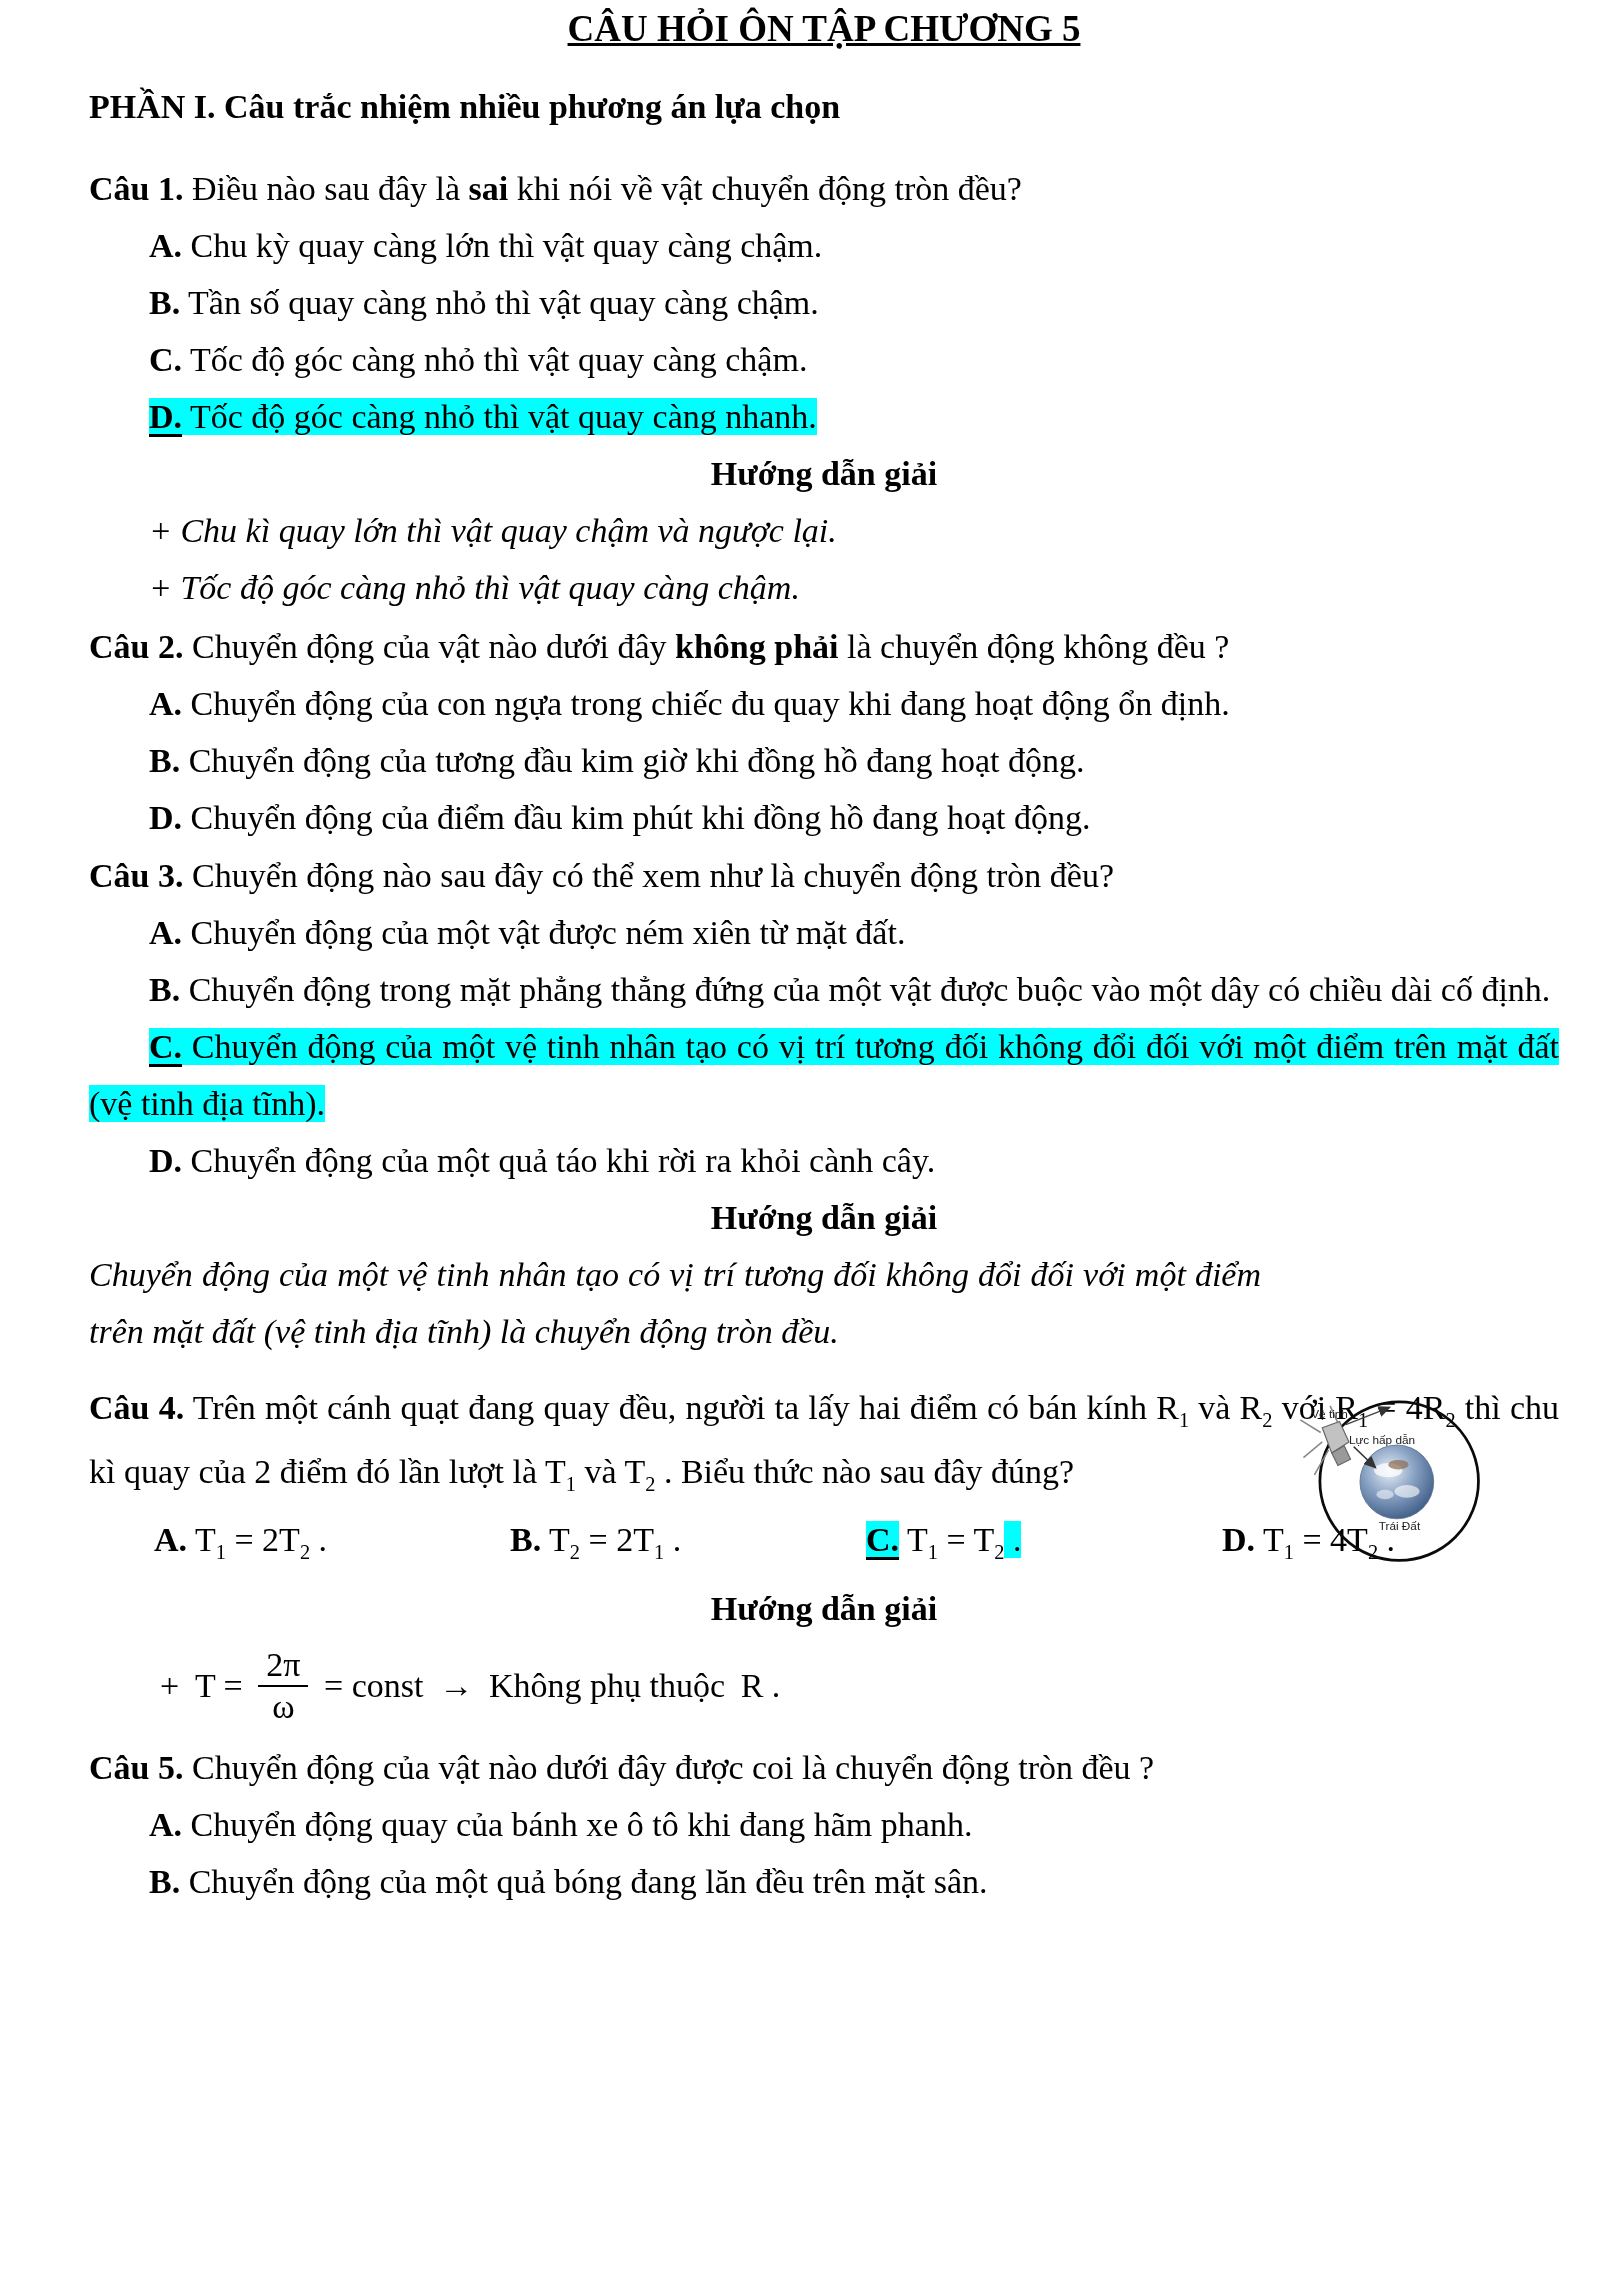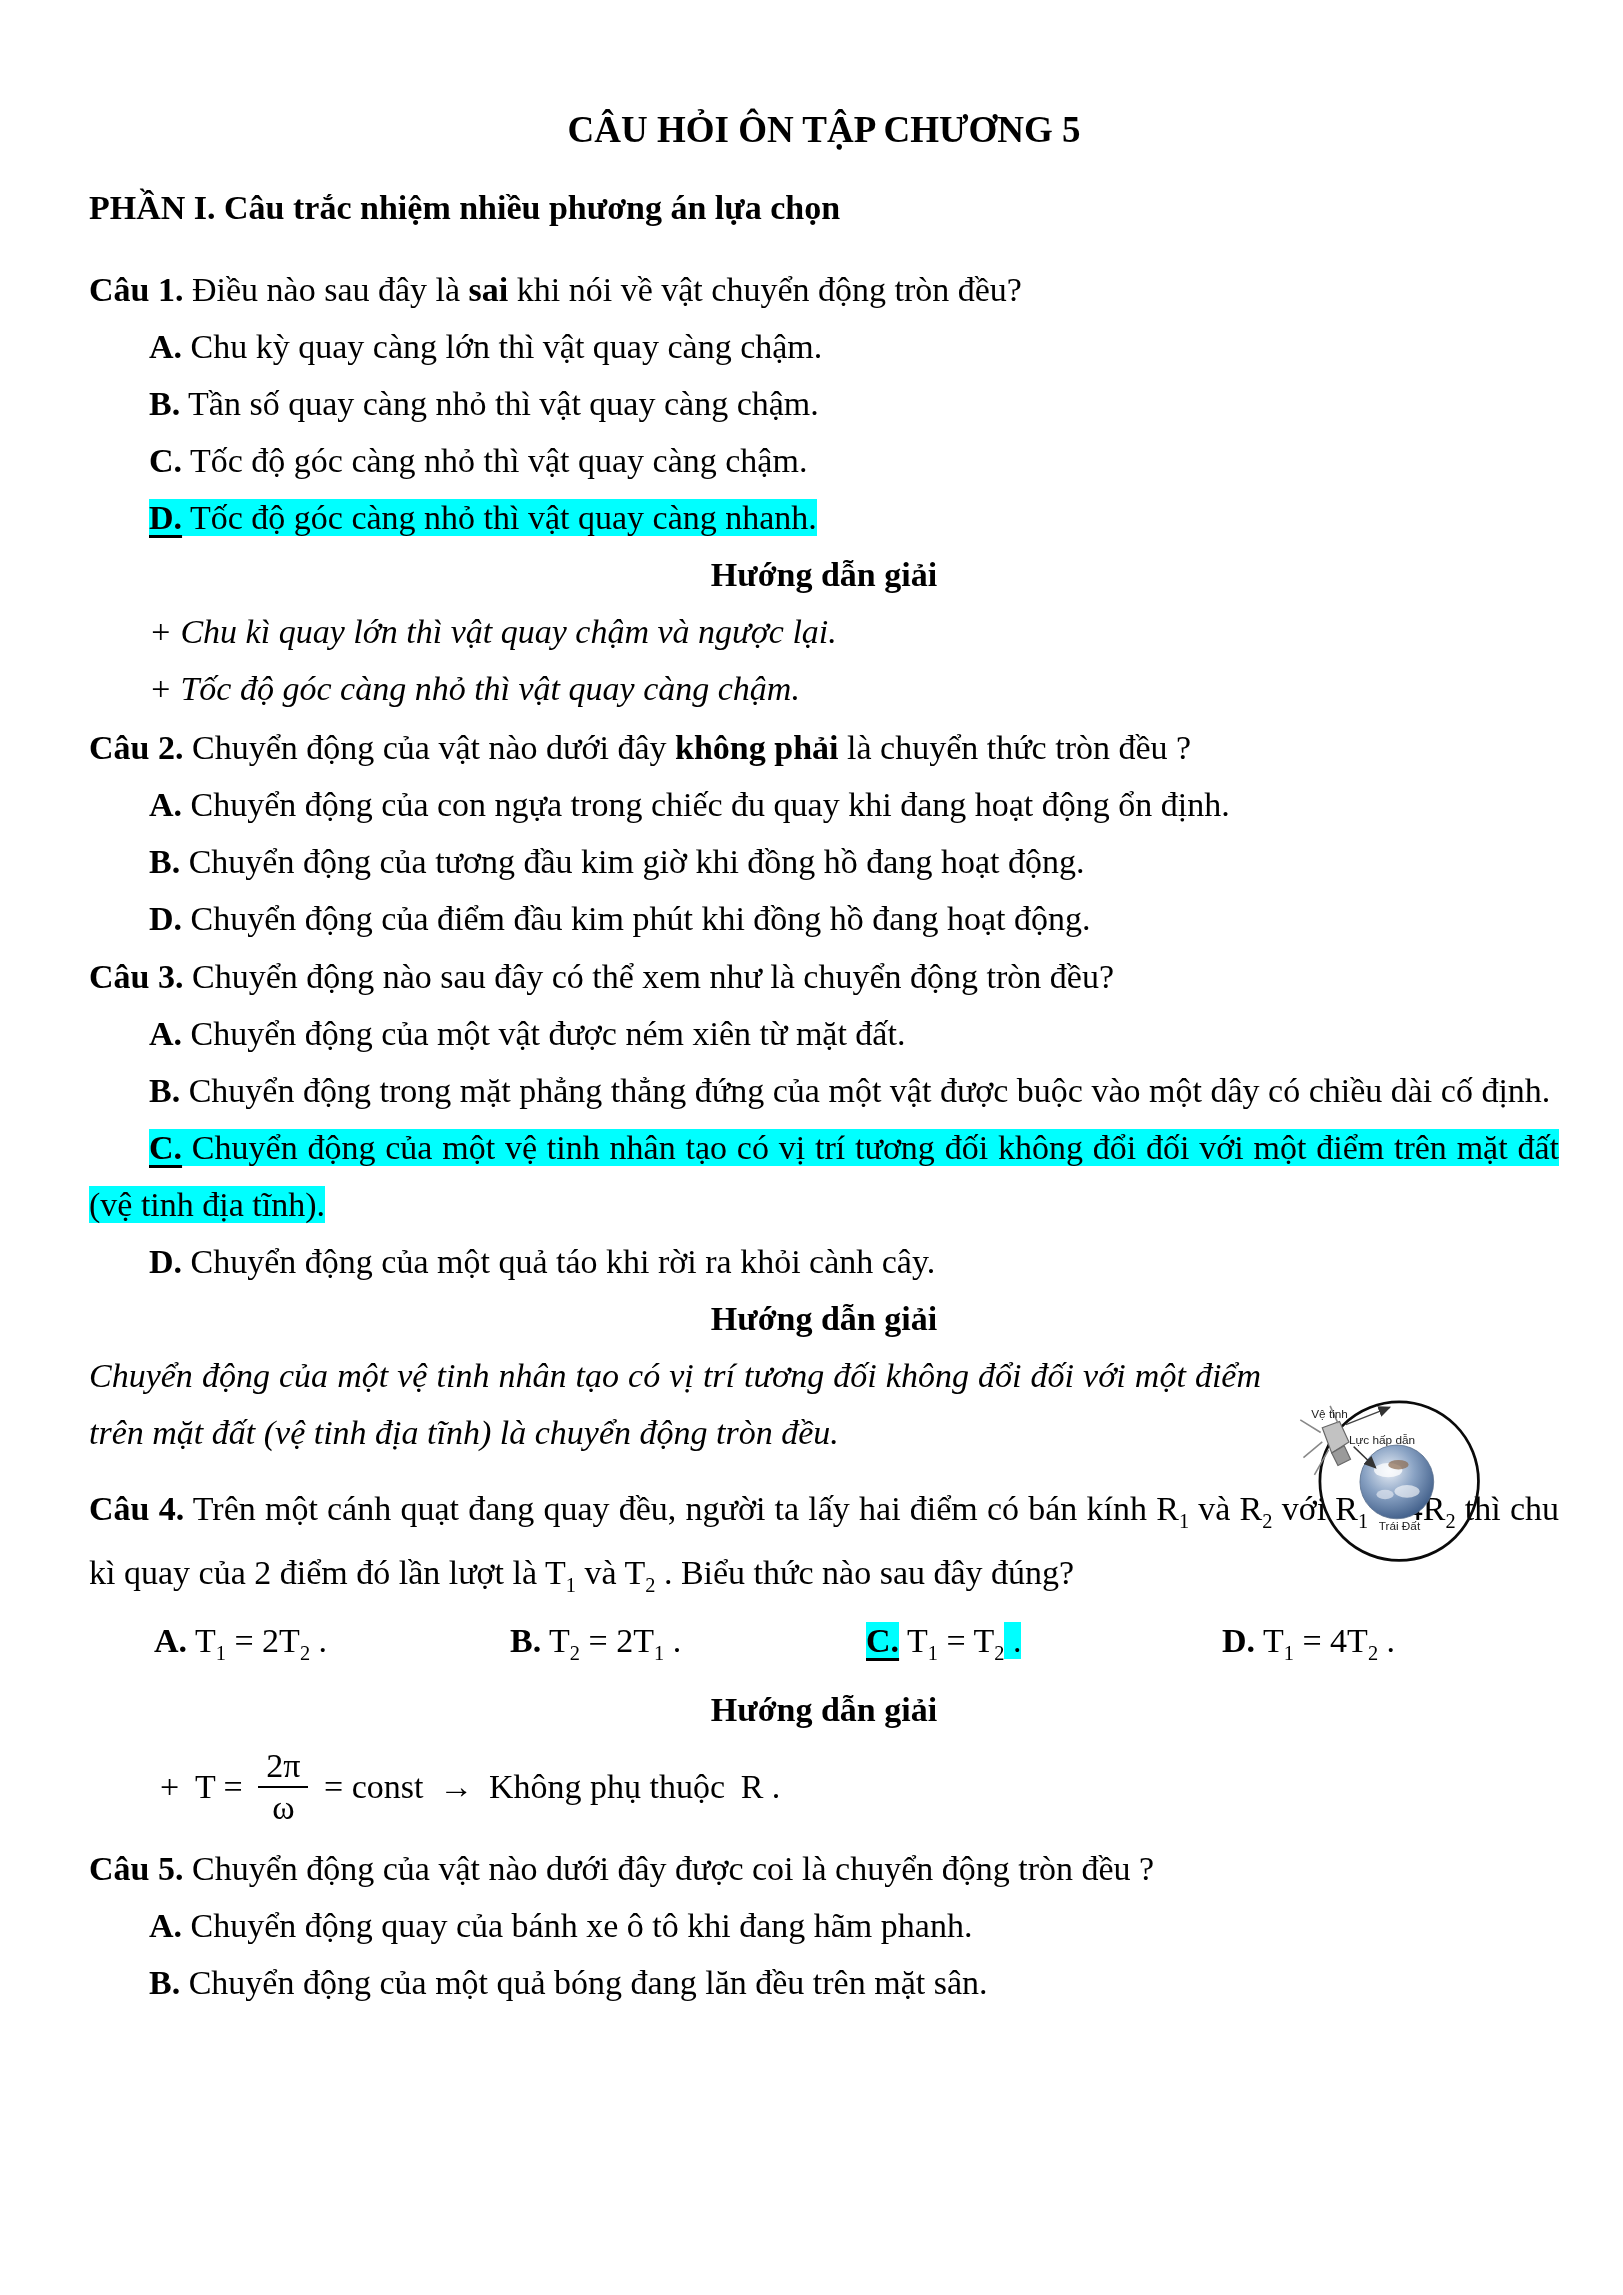--- a/index.html
+++ b/index.html
@@ -17,21 +17,21 @@
     position:absolute;
     left:89px;
     top:0;
     width:1470px;
   }
   p{margin:0;line-height:57px;}
   .center{text-align:center;}
   .bold{font-weight:bold;}
   .it{}
   .just{text-align:justify;}
-  .title{margin-top:101px;font-size:37px;font-weight:bold;}
+  .title{font-size:37px;font-weight:bold;text-decoration:underline;}
   .phead{margin-top:21px;font-weight:bold;}
   .q1{margin-top:25px;}
   .q2{margin-top:1.6px;}
   .q3{margin-top:1.6px;}
   .q4{margin-top:15.7px;}
   .q5{margin-top:9.4px;}
   .opt{text-indent:60px;}
   .sol-ind{text-indent:60px;font-style:italic;}
   .sol-flush{font-style:italic;}
   .hl{background:var(--hl,#00ffff);}
@@ -79,21 +79,21 @@
       <p class="opt"><span class="opt-label">A.</span><span> Chu kỳ quay càng lớn thì vật quay càng chậm.</span></p>
       <p class="opt"><span class="opt-label">B.</span><span> Tần số quay càng nhỏ thì vật quay càng chậm.</span></p>
       <p class="opt"><span class="opt-label">C.</span><span> Tốc độ góc càng nhỏ thì vật quay càng chậm.</span></p>
       <p class="opt"><span class="hl"><span class="ans">D.</span><span> Tốc độ góc càng nhỏ thì vật quay càng nhanh.</span></span></p>
       <p class="center bold">Hướng dẫn giải</p>
       <p class="sol-ind">+ Chu kì quay lớn thì vật quay chậm và ngược lại.</p>
       <p class="sol-ind">+ Tốc độ góc càng nhỏ thì vật quay càng chậm.</p>
     </div>
 
     <div class="q2">
-      <p class="qline"><span class="bold">Câu 2.</span><span>  Chuyển động của vật nào dưới đây </span><span class="bold">không phải</span><span> là chuyển thức tròn đều ?</span></p>
+      <p class="qline"><span class="bold">Câu 2.</span><span>  Chuyển động của vật nào dưới đây </span><span class="bold">không phải</span><span> là chuyển động không đều ?</span></p>
       <p class="opt"><span class="opt-label">A.</span><span> Chuyển động của con ngựa trong chiếc đu quay khi đang hoạt động ổn định.</span></p>
       <p class="opt"><span class="opt-label">B.</span><span> Chuyển động của tương đầu kim giờ khi đồng hồ đang hoạt động.</span></p>
       <p class="opt"><span class="opt-label">D.</span><span> Chuyển động của điểm đầu kim phút khi đồng hồ đang hoạt động.</span></p>
     </div>
 
     <div class="q3">
       <p class="qline"><span class="bold">Câu 3.</span><span> Chuyển động nào sau đây có thể xem như là chuyển động tròn đều?</span></p>
       <p class="opt"><span class="opt-label">A.</span><span> Chuyển động của một vật được ném xiên từ mặt đất.</span></p>
       <p class="opt just"><span class="opt-label">B.</span><span> Chuyển động trong mặt phẳng thẳng đứng của một vật được buộc vào một dây có chiều dài cố định.</span></p>
       <p class="opt just"><span class="hl"><span class="ans">C.</span><span> Chuyển động của một vệ tinh nhân tạo có vị trí tương đối không đổi đối với một điểm trên mặt đất (vệ tinh địa tĩnh).</span></span></p>

